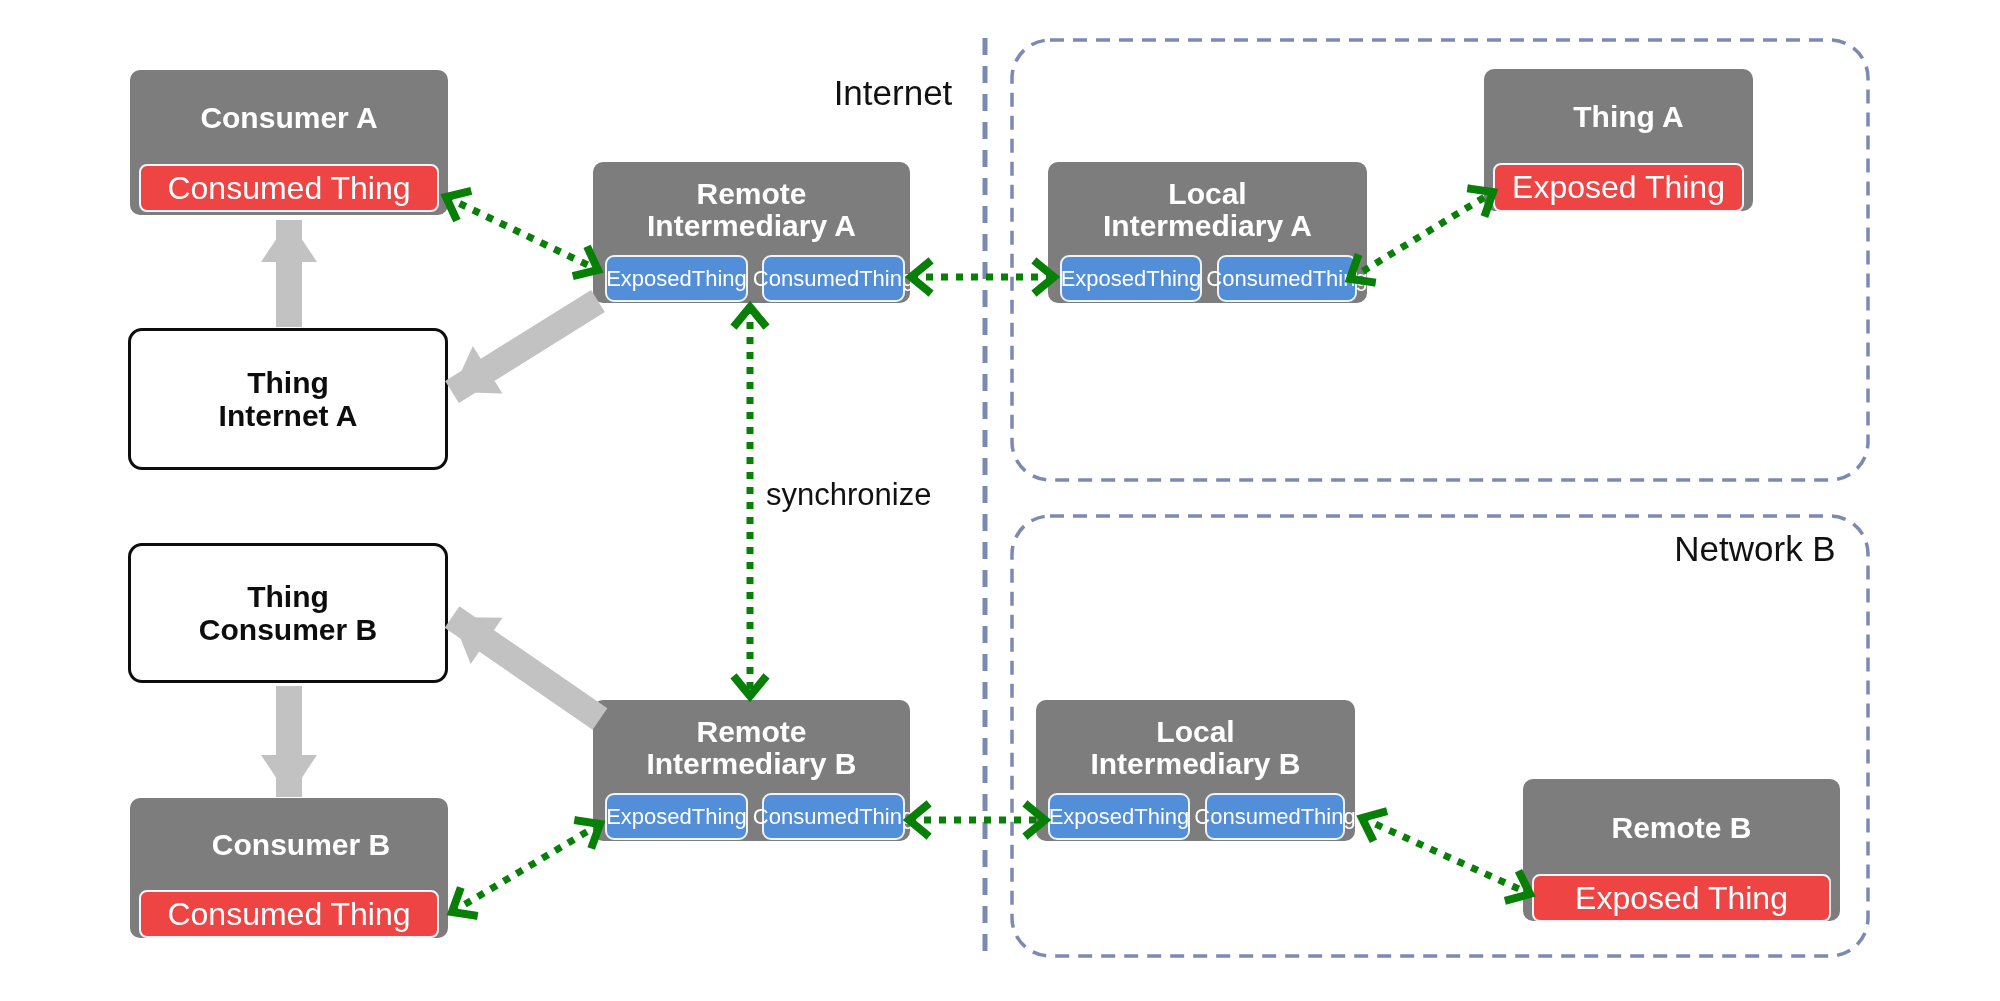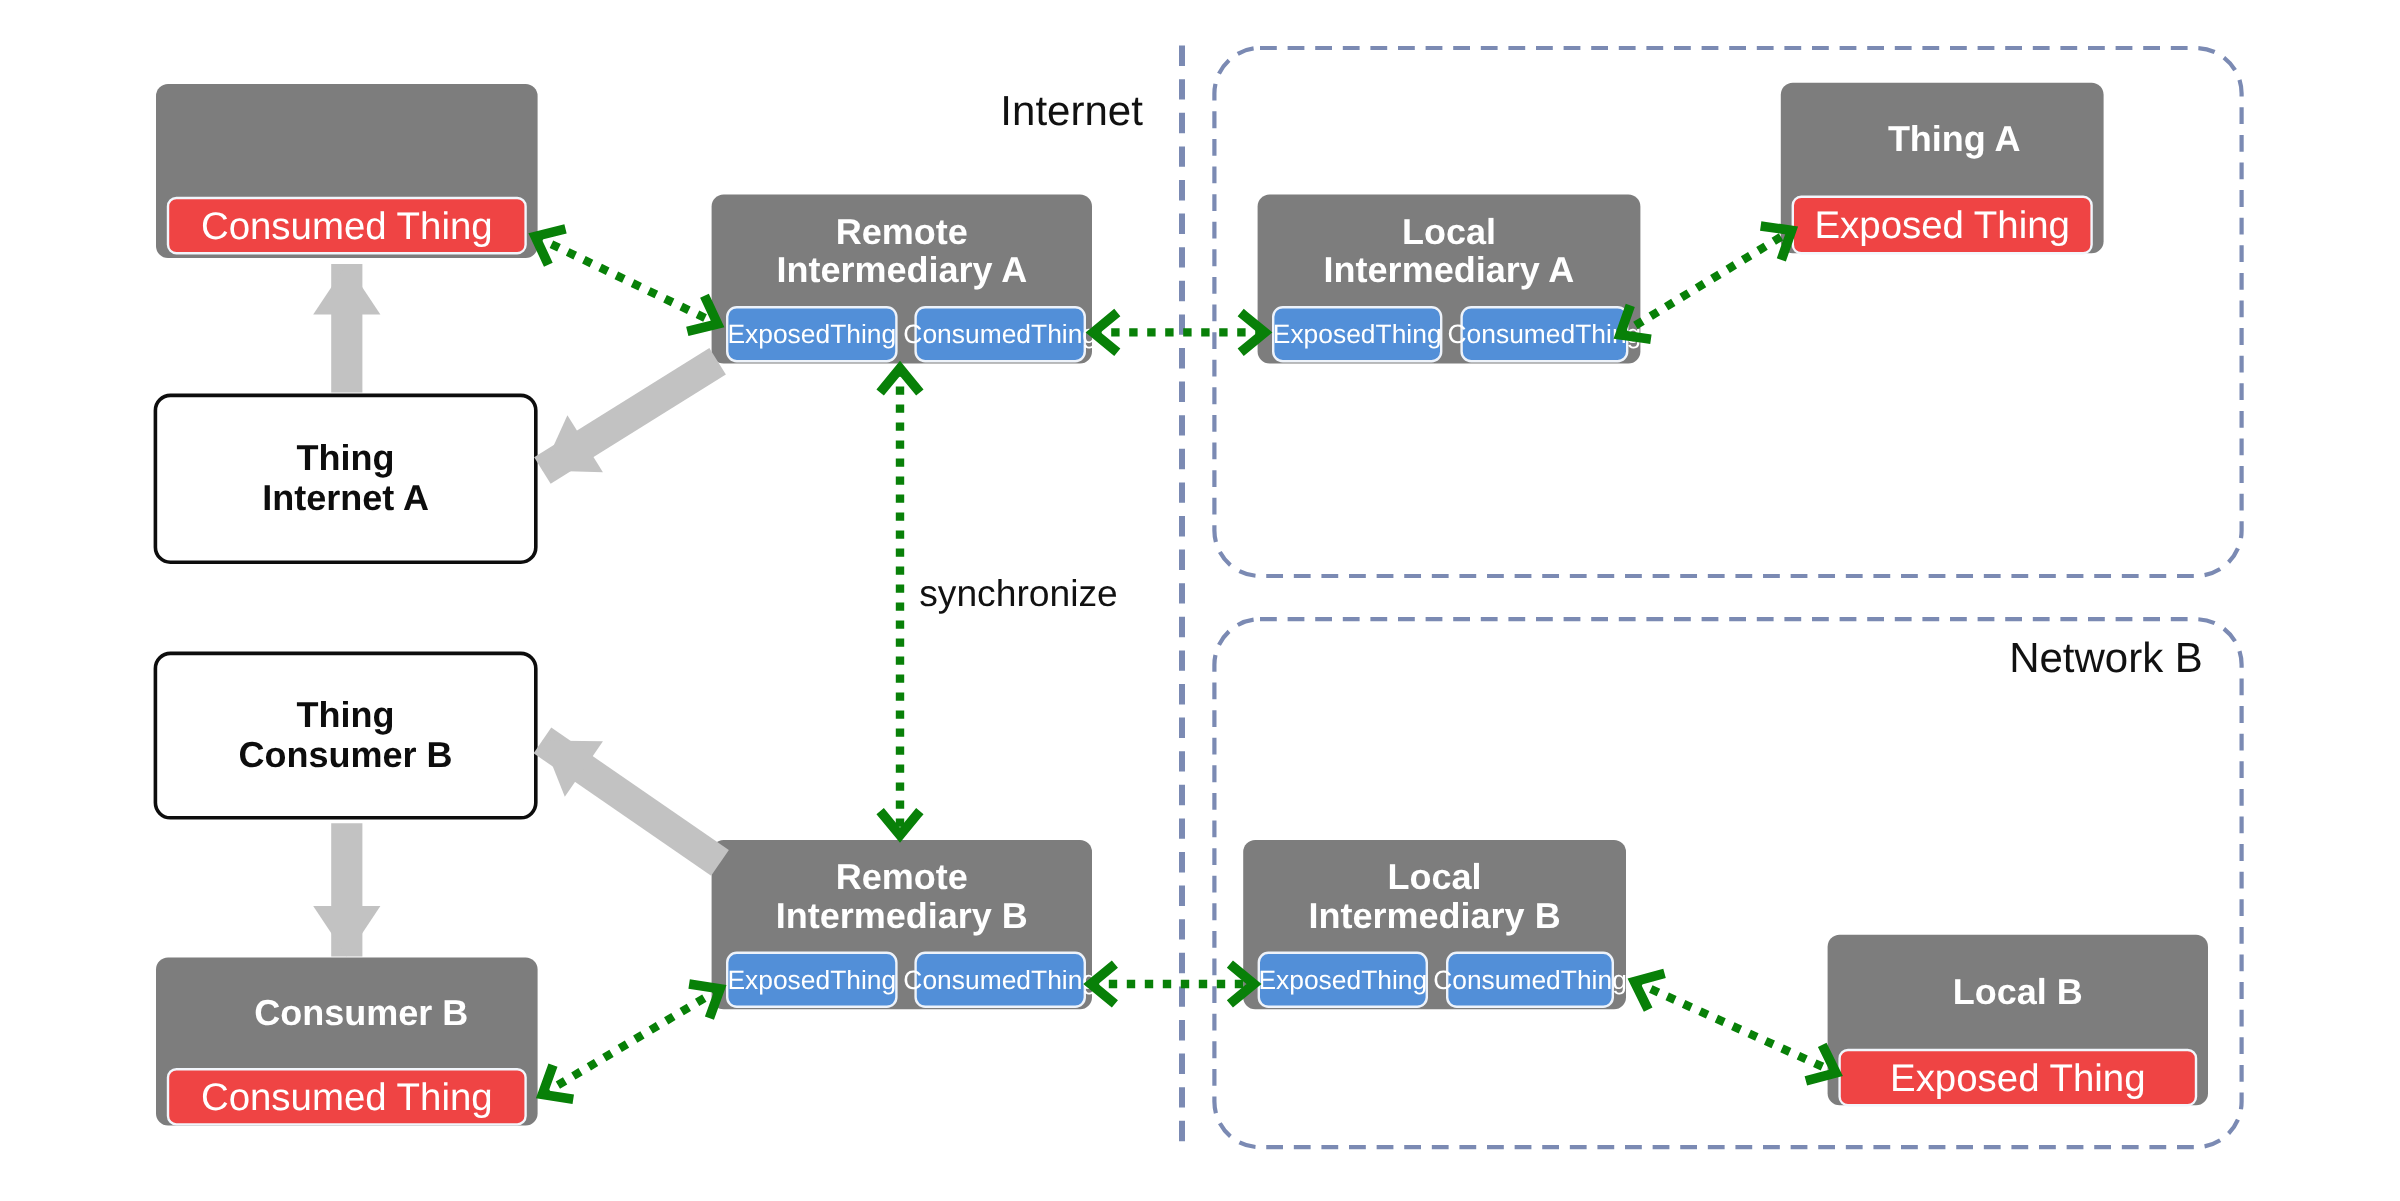--- a/index.html
+++ b/index.html
@@ -35,20 +35,21 @@
   }
   .float-label.left{justify-content:flex-start;}
   svg.overlay{position:absolute;left:0;top:0;pointer-events:none;}
 </style>
 </head>
 <body>
 
 <div id="stage">
 
   <div class="node" style="left:130px;top:70px;width:318px;height:145px;">
+    <div class="node-title" style="height:96px;">Consumer A</div>
     <div class="port-big" style="left:9px;top:94px;width:300px;height:48px;">Consumed Thing</div>
   </div>
 
   <div class="dir-box" style="left:128px;top:328px;width:314px;height:136px;">
     <span>Thing</span>
     <span>Internet A</span>
   </div>
 
   <div class="dir-box" style="left:128px;top:543px;width:314px;height:134px;">
     <span>Thing</span>
@@ -119,21 +120,21 @@
       <span>Thing</span>
     </div>
   </div>
 
   <div class="node" style="left:1484px;top:69px;width:269px;height:142px;">
     <div class="node-title" style="height:96px;padding-left:20px;">Thing A</div>
     <div class="port-big" style="left:9px;top:94px;width:251px;height:49px;">Exposed Thing</div>
   </div>
 
   <div class="node" style="left:1523px;top:779px;width:317px;height:142px;">
-    <div class="node-title" style="height:97px;">Local B</div>
+    <div class="node-title" style="height:97px;">Remote B</div>
     <div class="port-big" style="left:9px;top:95px;width:299px;height:48px;">Exposed Thing</div>
   </div>
 
   <div class="float-label" style="left:743px;top:72px;width:300px;height:42px;font-size:35px;">Internet</div>
   <div class="float-label left" style="left:766px;top:477px;width:230px;height:36px;font-size:31px;">synchronize</div>
   <div class="float-label" style="left:1605px;top:529px;width:300px;height:40px;font-size:35px;">Network B</div>
 
   <svg class="overlay" width="2000" height="1001" viewBox="0 0 2000 1001">
     <defs>
       <marker id="greenHead" markerUnits="userSpaceOnUse" markerWidth="44" markerHeight="44" refX="19" refY="19" orient="auto-start-reverse" style="overflow:visible">

